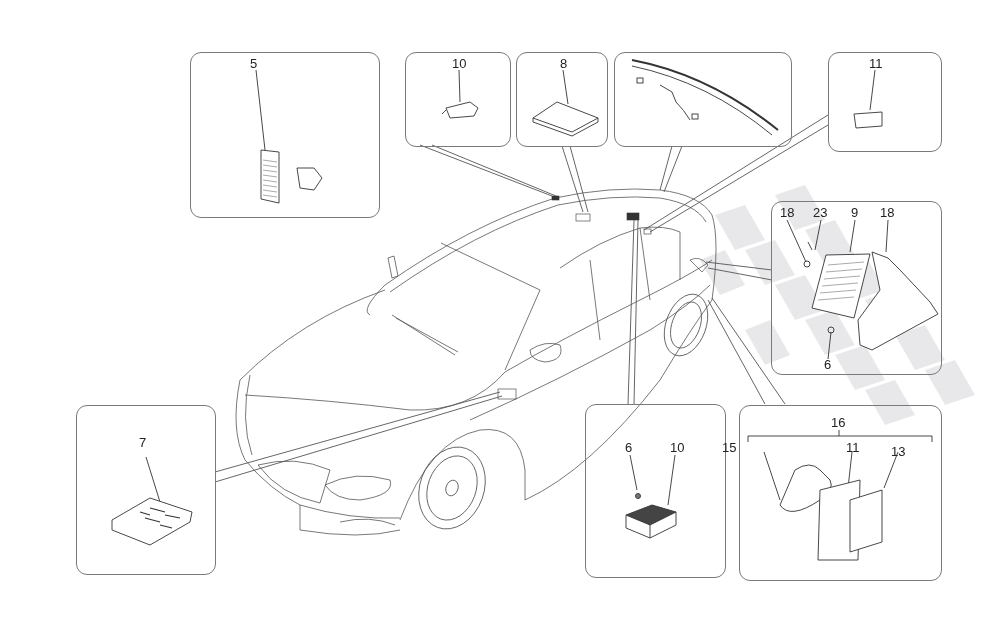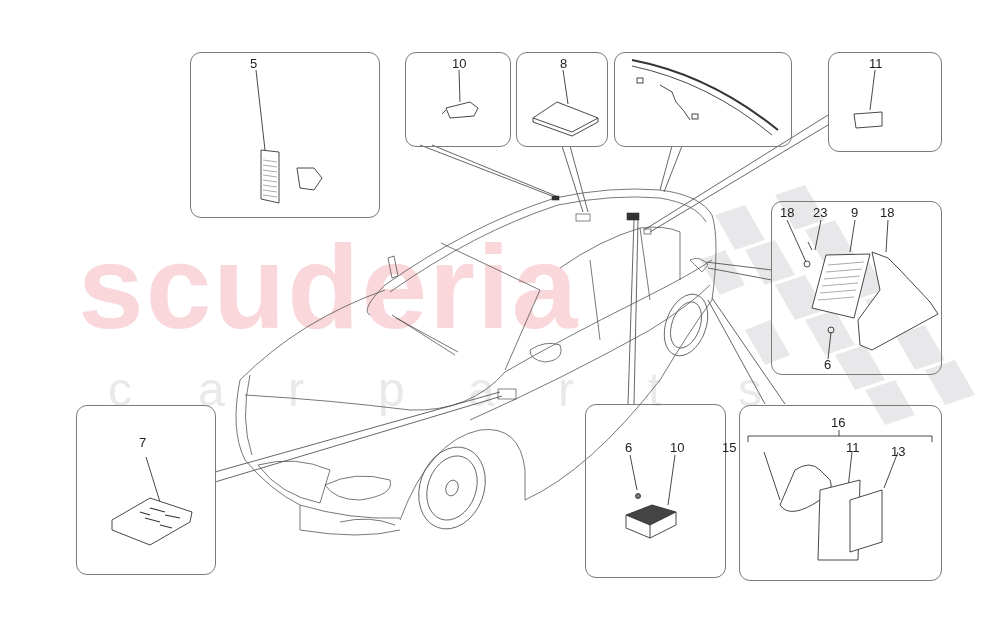--- a/index.html
+++ b/index.html
@@ -10,24 +10,20 @@
   .wm-sub span { display: inline-block; width: 90px; }
   .box { position: absolute; border: 1px solid #7a7a7a; border-radius: 11px; background: rgba(255,255,255,0.0); }
   .lbl { position: absolute; font-family: "Liberation Sans", sans-serif; font-size: 13px; color: #222; line-height: 1; }
   svg { position: absolute; left: 0; top: 0; }
 </style>
 </head>
 <body>
 
 <div class="stage">
 
-  <div class="wm-main">scuderia</div>
-  <div class="wm-sub">
-    <span>c</span><span>a</span><span>r</span><span>p</span><span>a</span><span>r</span><span>t</span><span>s</span>
-  </div>
 
   <svg width="1000" height="631">
     <g fill="#e6e6e8" opacity="0.9">
       <polygon points="715,215 745,205 765,240 735,250"></polygon>
       <polygon points="775,195 805,185 825,220 795,230"></polygon>
       <polygon points="745,250 775,240 795,275 765,285"></polygon>
       <polygon points="805,230 835,220 855,255 825,265"></polygon>
       <polygon points="775,285 805,275 825,310 795,320"></polygon>
       <polygon points="835,265 865,255 885,290 855,300"></polygon>
       <polygon points="805,320 835,310 855,345 825,355"></polygon>

